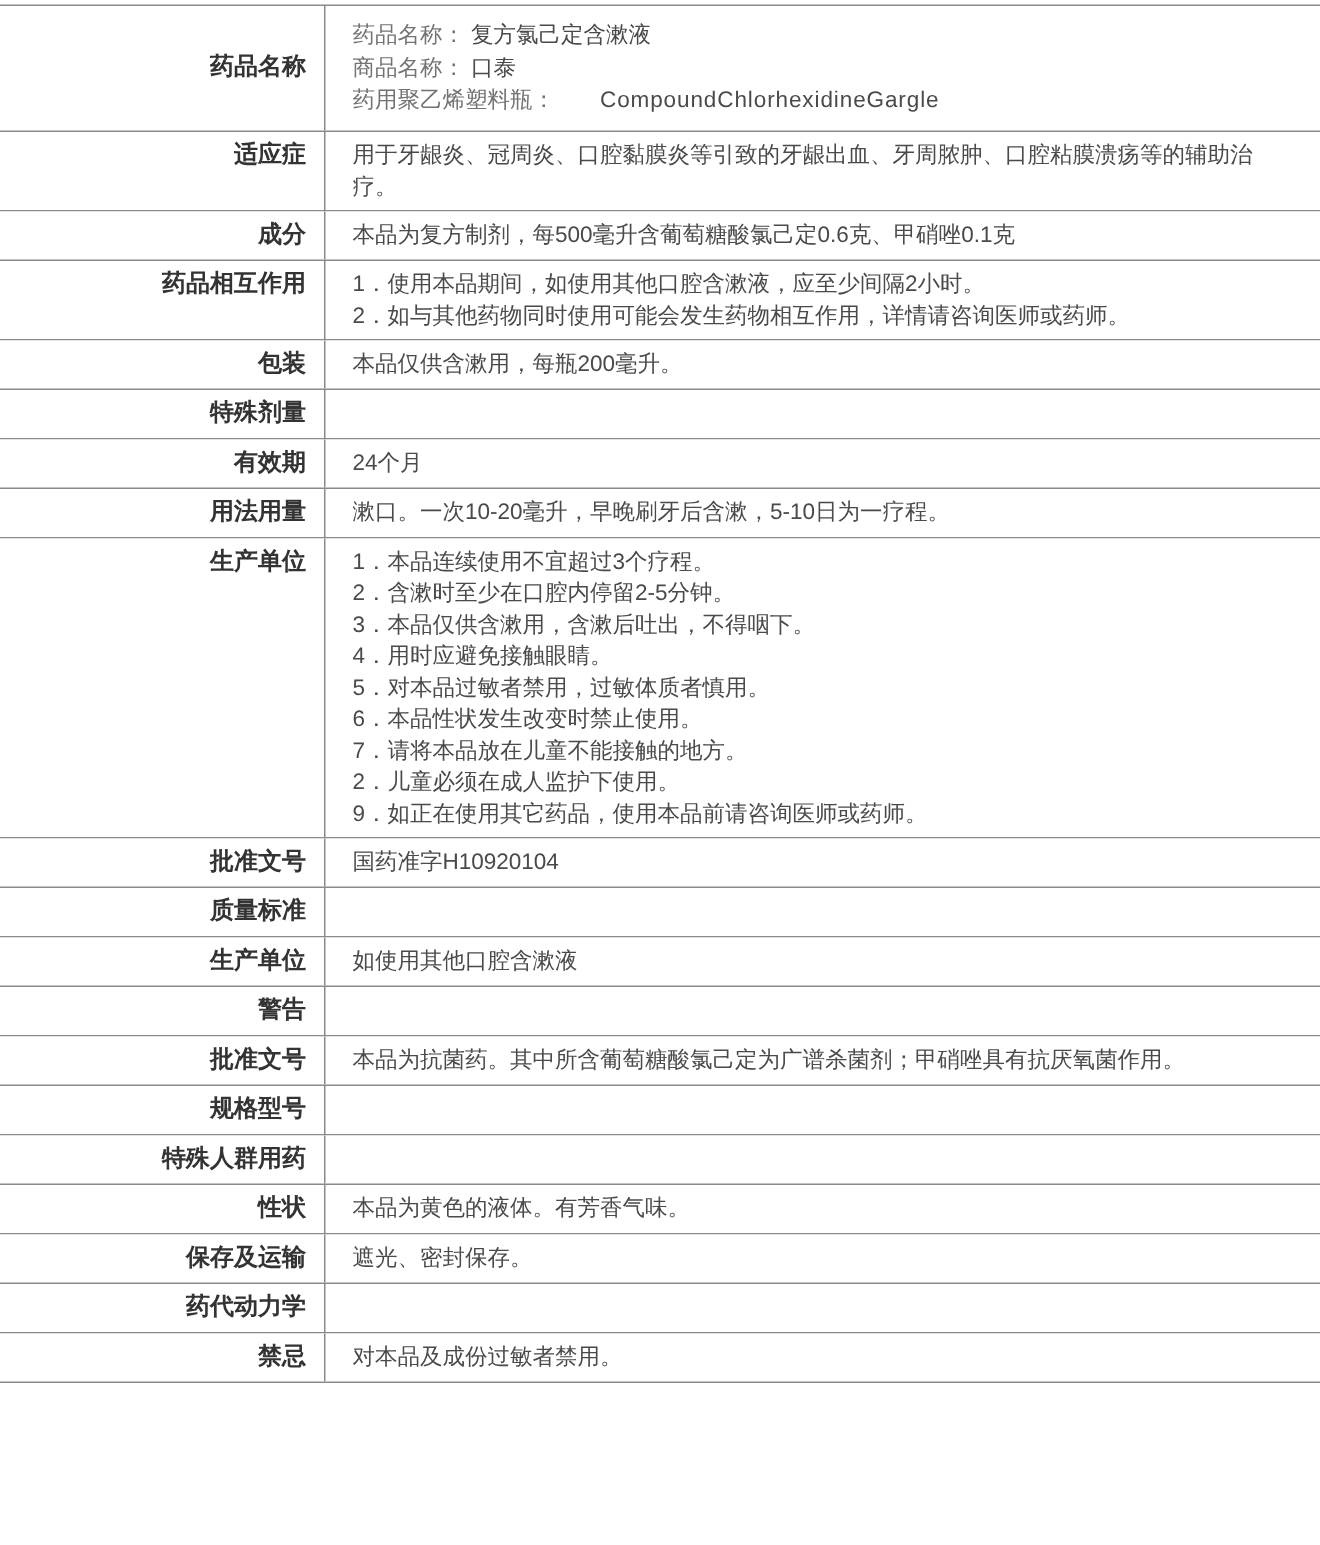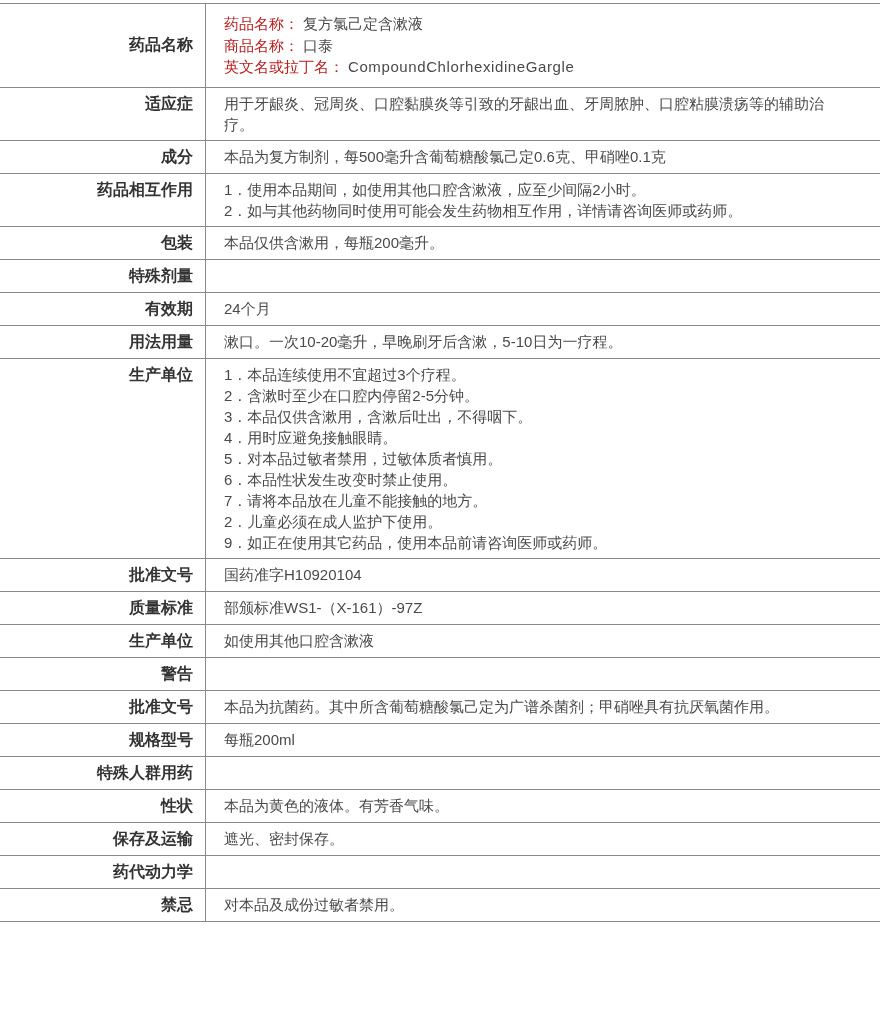--- a/index.html
+++ b/index.html
@@ -21,70 +21,71 @@
     border-top: 1px solid #8a8a8a;
   }
   .row {
     display: flex;
     border-bottom: 1px solid #8a8a8a;
     min-height: 32px;
     box-sizing: border-box;
     background: #ffffff;
   }
   .cell-label {
-    width: 206px;
+    width: 185px;
     box-sizing: border-box;
     border-right: 1px solid #8a8a8a;
     text-align: right;
     padding: 6px 12px 6px 0;
     font-size: 16px;
     font-weight: bold;
     color: #333333;
     line-height: 20px;
     flex-shrink: 0;
+    margin-left: 32px;
   }
   .cell-value {
     flex: 1;
     box-sizing: border-box;
     padding: 5px 45px 5px 18px;
     font-size: 15px;
     color: #4a4a4a;
     line-height: 21px;
     word-break: break-all;
   }
   .line { line-height: 21px; }
   
   .row-name .cell-label {
     display: flex;
     align-items: center;
     justify-content: flex-end;
     padding-top: 0; padding-bottom: 0;
   }
   .row-name .cell-value { padding-top: 9px; padding-bottom: 9px; }
   .name-line { line-height: 21.5px; }
-  .muted { color: #b91c1c; margin-right: 4px; }
-  .en-name { letter-spacing: 0.6px; }
+  .muted { color: #737373; margin-right: 4px; }
+  .en-name { letter-spacing: 0.6px; margin-left: 26px; }
 </style>
 </head>
 <body>
 
 <div class="page">
   <div class="drug-table">
 
     <div class="row row-name">
       <div class="cell-label">药品名称</div>
       <div class="cell-value">
         <div class="name-line">
           <span class="muted">药品名称：</span><span>复方氯己定含漱液</span>
         </div>
         <div class="name-line">
           <span class="muted">商品名称：</span><span>口泰</span>
         </div>
         <div class="name-line">
-          <span class="muted">英文名或拉丁名：</span><span class="en-name">CompoundChlorhexidineGargle</span>
+          <span class="muted">药用聚乙烯塑料瓶：</span><span class="en-name">CompoundChlorhexidineGargle</span>
         </div>
       </div>
     </div>
 
     <div class="row">
       <div class="cell-label">适应症</div>
       <div class="cell-value">用于牙龈炎、冠周炎、口腔黏膜炎等引致的牙龈出血、牙周脓肿、口腔粘膜溃疡等的辅助治疗。</div>
     </div>
 
     <div class="row">
@@ -135,41 +136,39 @@
       </div>
     </div>
 
     <div class="row">
       <div class="cell-label">批准文号</div>
       <div class="cell-value">国药准字H10920104</div>
     </div>
 
     <div class="row">
       <div class="cell-label">质量标准</div>
-      <div class="cell-value">部颁标准WS1-（X-161）-97Z</div>
     </div>
 
     <div class="row">
       <div class="cell-label">生产单位</div>
       <div class="cell-value">如使用其他口腔含漱液</div>
     </div>
 
     <div class="row">
       <div class="cell-label">警告</div>
       <div class="cell-value"></div>
     </div>
 
     <div class="row">
       <div class="cell-label">批准文号</div>
       <div class="cell-value">本品为抗菌药。其中所含葡萄糖酸氯己定为广谱杀菌剂；甲硝唑具有抗厌氧菌作用。</div>
     </div>
 
     <div class="row">
       <div class="cell-label">规格型号</div>
-      <div class="cell-value">每瓶200ml</div>
     </div>
 
     <div class="row">
       <div class="cell-label">特殊人群用药</div>
       <div class="cell-value"></div>
     </div>
 
     <div class="row">
       <div class="cell-label">性状</div>
       <div class="cell-value">本品为黄色的液体。有芳香气味。</div>

